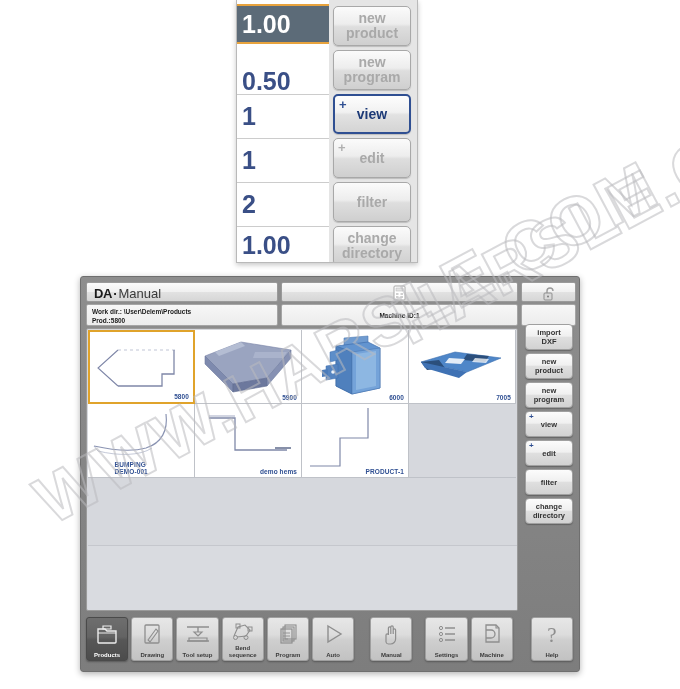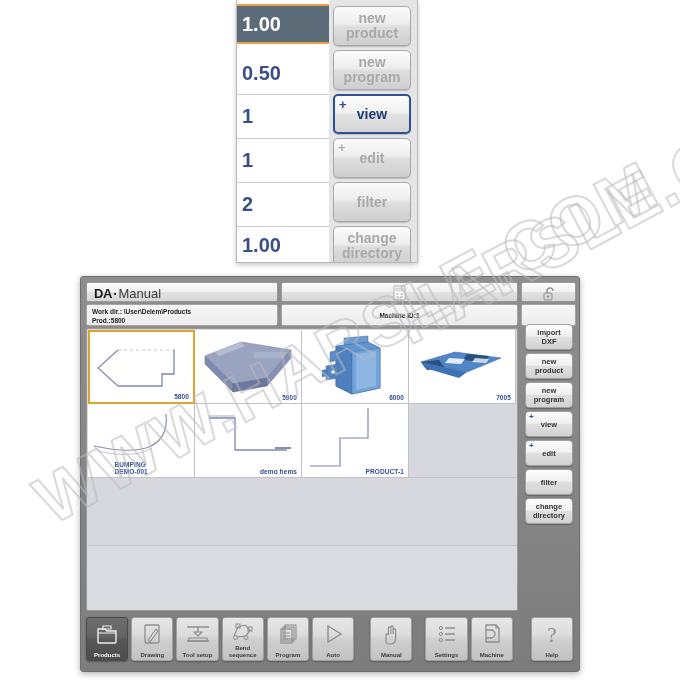--- a/index.html
+++ b/index.html
@@ -48,21 +48,21 @@
   .pop-left{
     position:absolute;left:0;top:0;width:92px;height:262px;
     background:#ffffff;
   }
   .pop-right{
     position:absolute;left:92px;top:0;width:88px;height:262px;
     background:#e5e5e5;
   }
   .pop-val{
     position:absolute;left:0;width:92px;
-    font-size:20px;font-weight:bold;color:#3a4f86;
+    font-size:25px;font-weight:bold;color:#3a4f86;
     display:flex;align-items:center;
     padding-left:5px;box-sizing:border-box;
     background:#fff;
   }
   .pop-val.sel{
     background:#5c6b78;color:#ffffff;
     border-top:2px solid #e8a33d;
     border-bottom:2px solid #e8a33d;
   }
   .pop-row-sep{position:absolute;left:0;width:92px;height:1px;background:#ccc;}
@@ -248,21 +248,21 @@
 </head>
 <body>
 
 <div class="popup">
   <div class="pop-left"></div>
   <div class="pop-right"></div>
 
   <div class="pop-val sel" style="top:4px;height:40px;">
     <span>1.00</span>
   </div>
-  <div class="pop-val" style="top:53px;height:40px;">
+  <div class="pop-val" style="top:61px;height:40px;">
     <span>0.50</span>
   </div>
   <div class="pop-row-sep" style="top:94px;"></div>
   <div class="pop-val" style="top:96px;height:40px;">
     <span>1</span>
   </div>
   <div class="pop-row-sep" style="top:138px;"></div>
   <div class="pop-val" style="top:140px;height:40px;">
     <span>1</span>
   </div>

